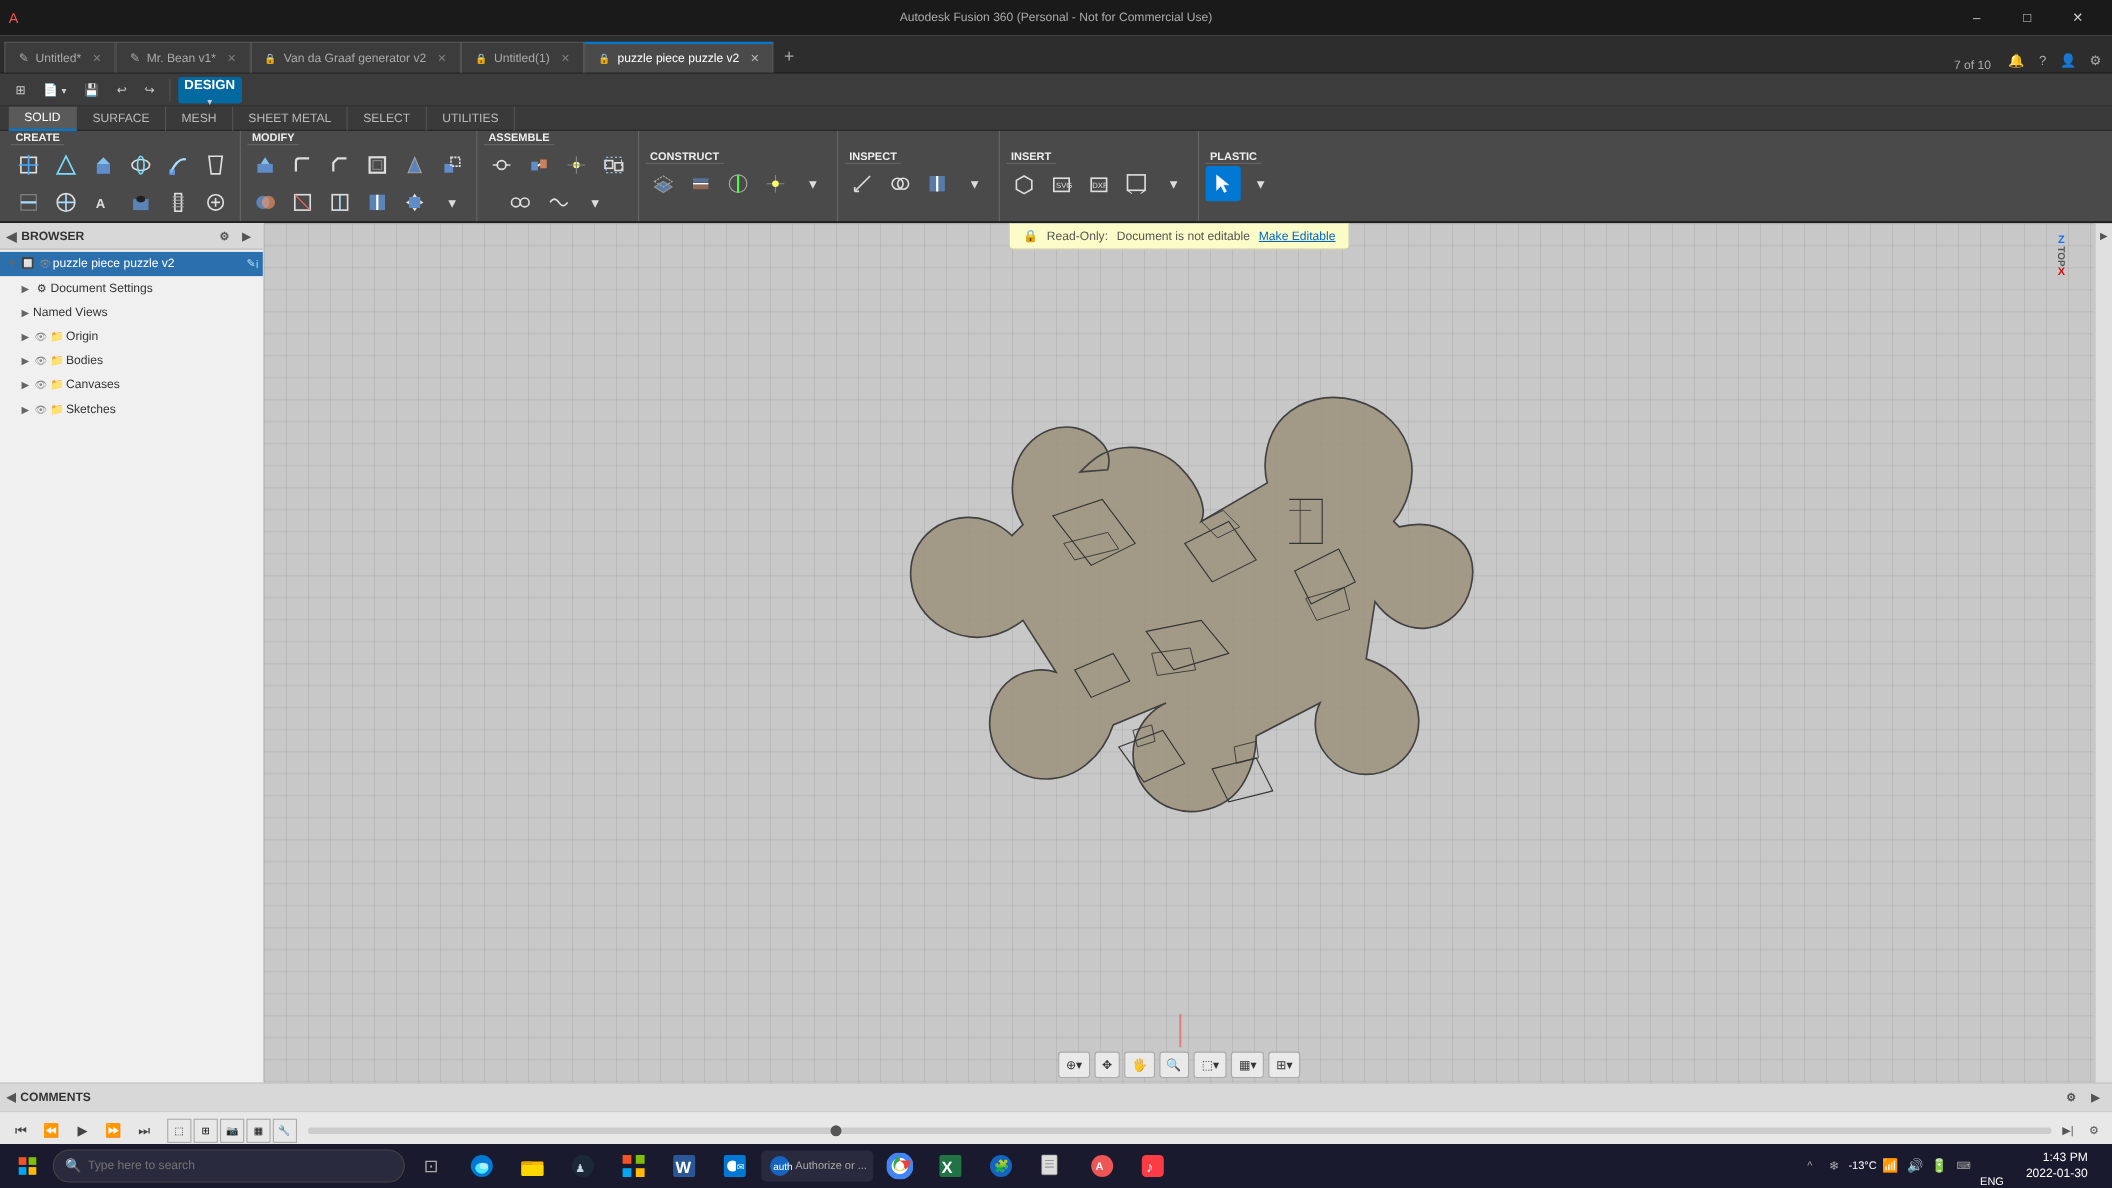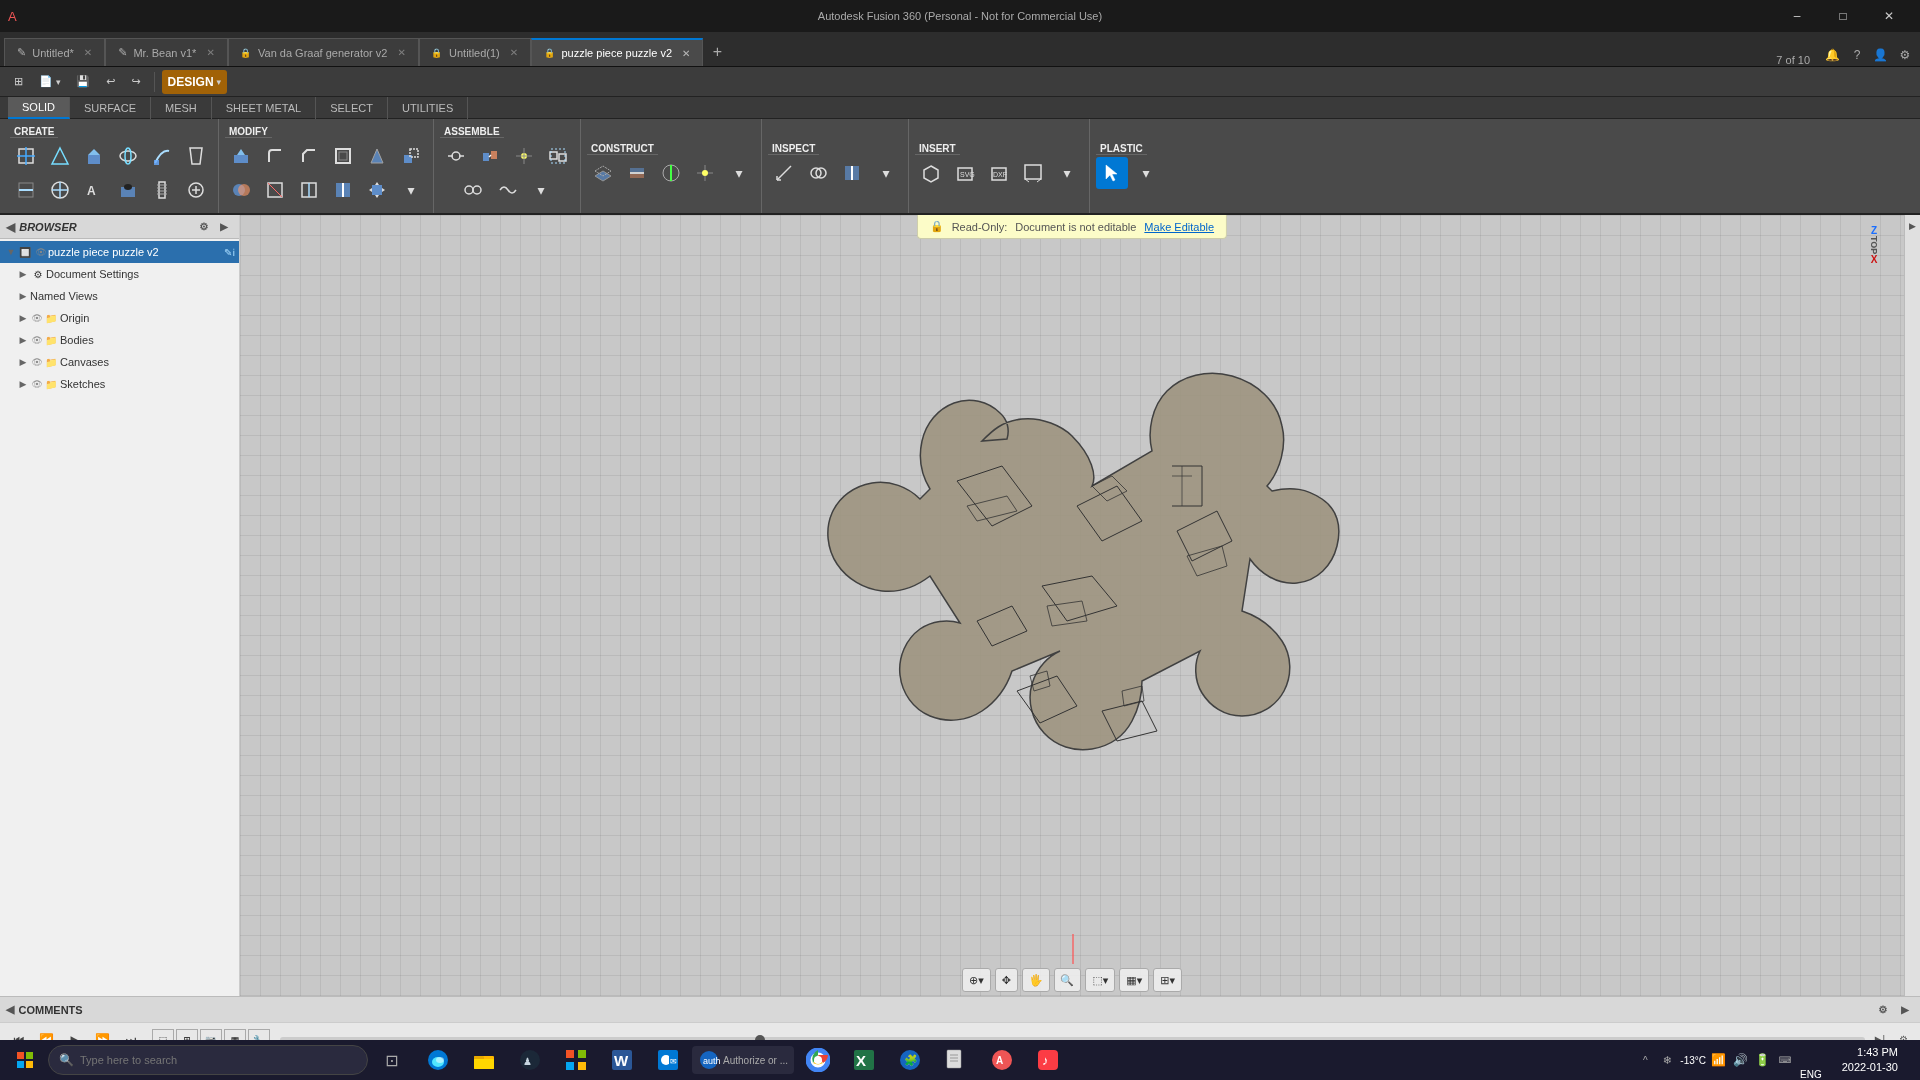--- a/index.html
+++ b/index.html
@@ -56,26 +56,26 @@
     #topnav {
       height: 30px;
       background: #3c3c3c;
       display: flex;
       align-items: center;
       padding: 0 8px;
       gap: 4px;
       border-bottom: 1px solid #222;
     }
     .nav-btn { height: 24px; padding: 0 6px; display: flex; align-items: center; gap: 3px; cursor: pointer; color: #ccc; font-size: 11px; border-radius: 3px; }
-    .nav-btn.active-design { background: #a16207; }
+    .nav-btn.active-design { background: #0369a1; flex-direction: column; }
     .toolbar-separator { width: 1px; height: 20px; background: #555; margin: 0 3px; }
 
     
     #toolbar {
-      height: 96px;
+      height: 84px;
       background: #4a4a4a;
       display: flex;
       align-items: center;
       border-bottom: 2px solid #222;
       padding: 0 4px;
     }
     .toolbar-group {
       display: flex;
       flex-direction: column;
       align-items: center;
@@ -144,21 +144,21 @@
       display: flex;
       align-items: center;
       padding: 0 6px;
       border-bottom: 1px solid #bbb;
       font-size: 11px;
       font-weight: bold;
       color: #333;
       gap: 4px;
     }
     .browser-collapse { cursor: pointer; font-size: 12px; color: #555; }
-    .browser-title { flex: 1; font-style: italic; }
+    .browser-title { flex: 1; }
     .browser-actions { display: flex; gap: 2px; }
     .browser-action-btn { width: 18px; height: 18px; display: flex; align-items: center; justify-content: center; cursor: pointer; font-size: 10px; color: #555; }
 
     #browser-content { flex: 1; overflow-y: auto; padding: 2px 0; }
     .tree-item {
       height: 22px;
       display: flex;
       align-items: center;
       cursor: pointer;
       padding-right: 4px;

